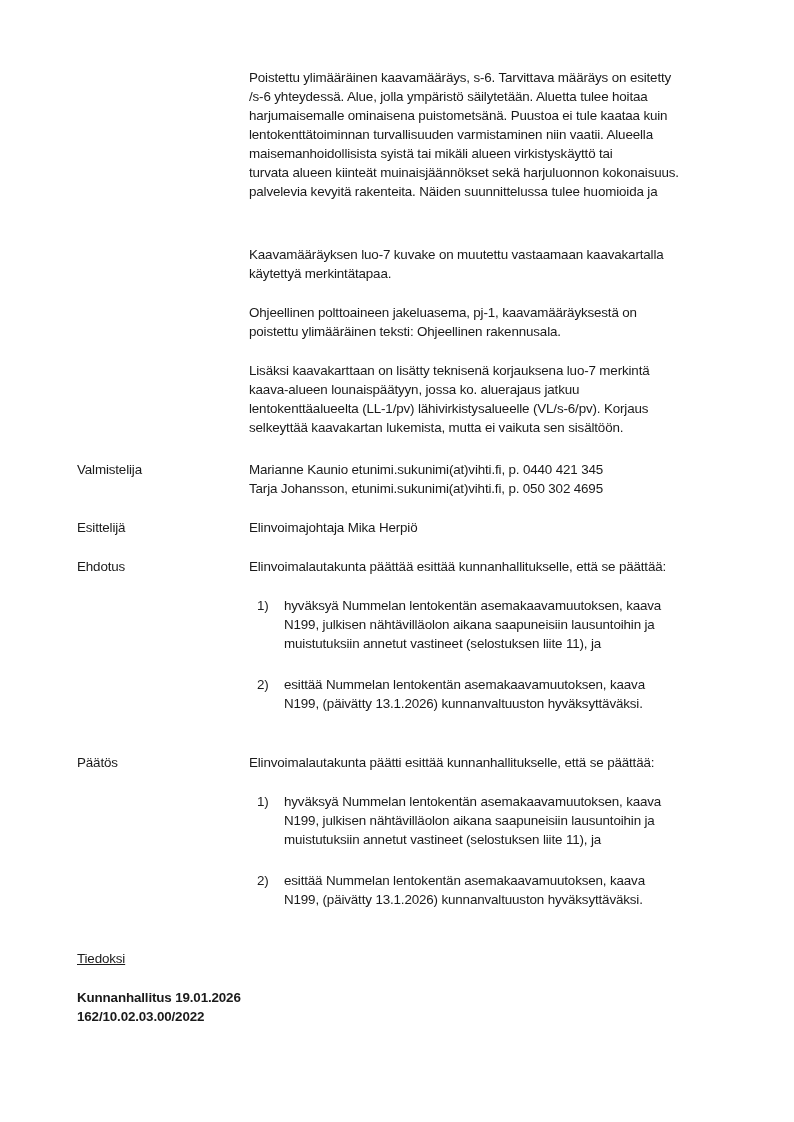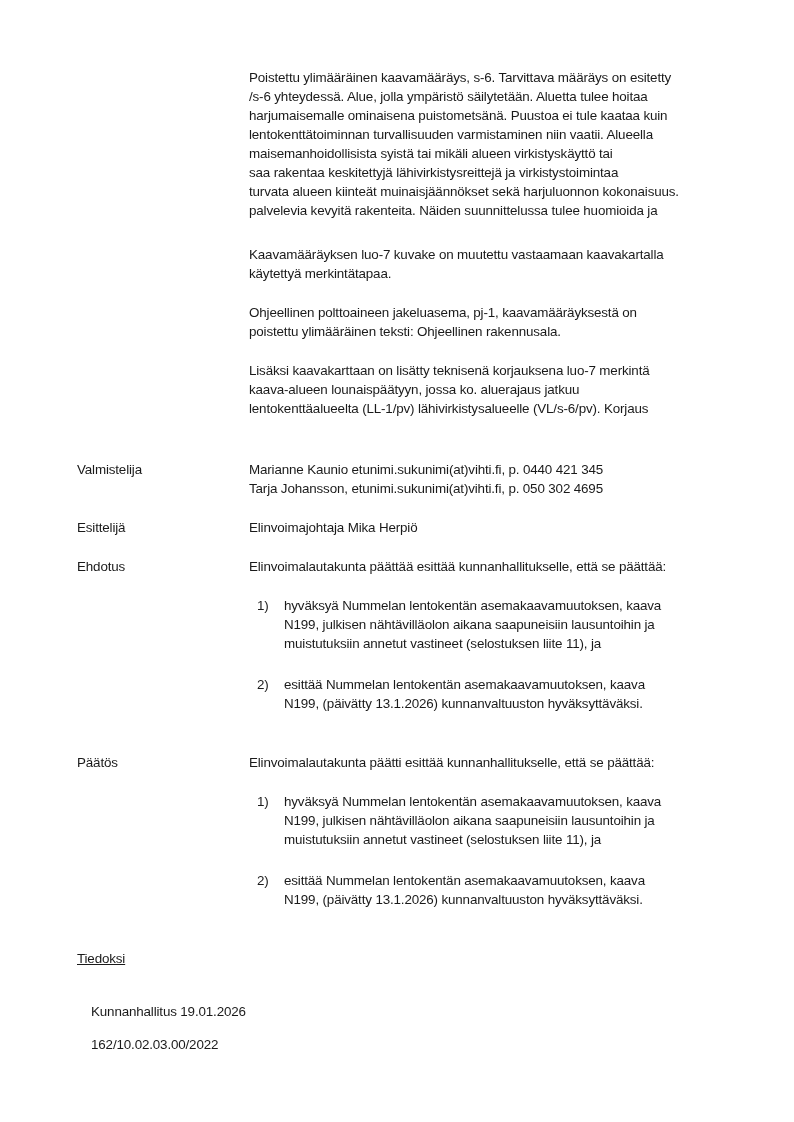--- a/index.html
+++ b/index.html
@@ -65,52 +65,52 @@
     .list-item .lines p {
       margin: 0;
       white-space: nowrap;
     }
     .footer {
       position: absolute;
       left: 77px;
       line-height: 19px;
       white-space: nowrap;
     }
-    .footer p { margin: 14px; }
+    .footer p { margin: 0; font-weight: bold; }
   </style>
 </head>
 <body>
 
 <div class="page">
 
   <div class="block" style="top:68px;">
     <p>Poistettu ylimääräinen kaavamääräys, s-6. Tarvittava määräys on esitetty</p>
     <p>/s-6 yhteydessä. Alue, jolla ympäristö säilytetään. Aluetta tulee hoitaa</p>
     <p>harjumaisemalle ominaisena puistometsänä. Puustoa ei tule kaataa kuin</p>
     <p>lentokenttätoiminnan  turvallisuuden varmistaminen niin vaatii. Alueella</p>
     <p>maisemanhoidollisista syistä tai mikäli alueen virkistyskäyttö tai</p>
-    <p>saa rakentaa keskitettyjä lähivirkistysreittejä ja virkistystoimintaa</p>
     <p>turvata alueen kiinteät muinaisjäännökset sekä harjuluonnon kokonaisuus.</p>
     <p>palvelevia kevyitä rakenteita. Näiden suunnittelussa tulee huomioida ja</p>
   </div>
 
   <div class="block" style="top:245px;">
     <p>Kaavamääräyksen luo-7 kuvake on muutettu  vastaamaan kaavakartalla</p>
     <p>käytettyä merkintätapaa.</p>
   </div>
 
   <div class="block" style="top:303px;">
     <p>Ohjeellinen polttoaineen jakeluasema, pj-1, kaavamääräyksestä on</p>
     <p>poistettu ylimääräinen teksti: Ohjeellinen rakennusala.</p>
   </div>
 
   <div class="block" style="top:361px;">
     <p>Lisäksi kaavakarttaan on lisätty teknisenä korjauksena luo-7 merkintä</p>
     <p>kaava-alueen lounaispäätyyn, jossa ko. aluerajaus jatkuu</p>
     <p>lentokenttäalueelta (LL-1/pv) lähivirkistysalueelle (VL/s-6/pv). Korjaus</p>
+    <p>selkeyttää kaavakartan lukemista, mutta ei vaikuta sen sisältöön.</p>
   </div>
 
   <div class="label" style="top:460px;">Valmistelija</div>
   <div class="value" style="top:460px;">
     <div>Marianne Kaunio  etunimi.sukunimi(at)vihti.fi,  p. 0440 421 345</div>
     <div>Tarja Johansson, etunimi.sukunimi(at)vihti.fi,  p. 050 302 4695</div>
   </div>
 
   <div class="label" style="top:518px;">Esittelijä</div>
   <div class="value" style="top:518px;">Elinvoimajohtaja Mika Herpiö</div>

